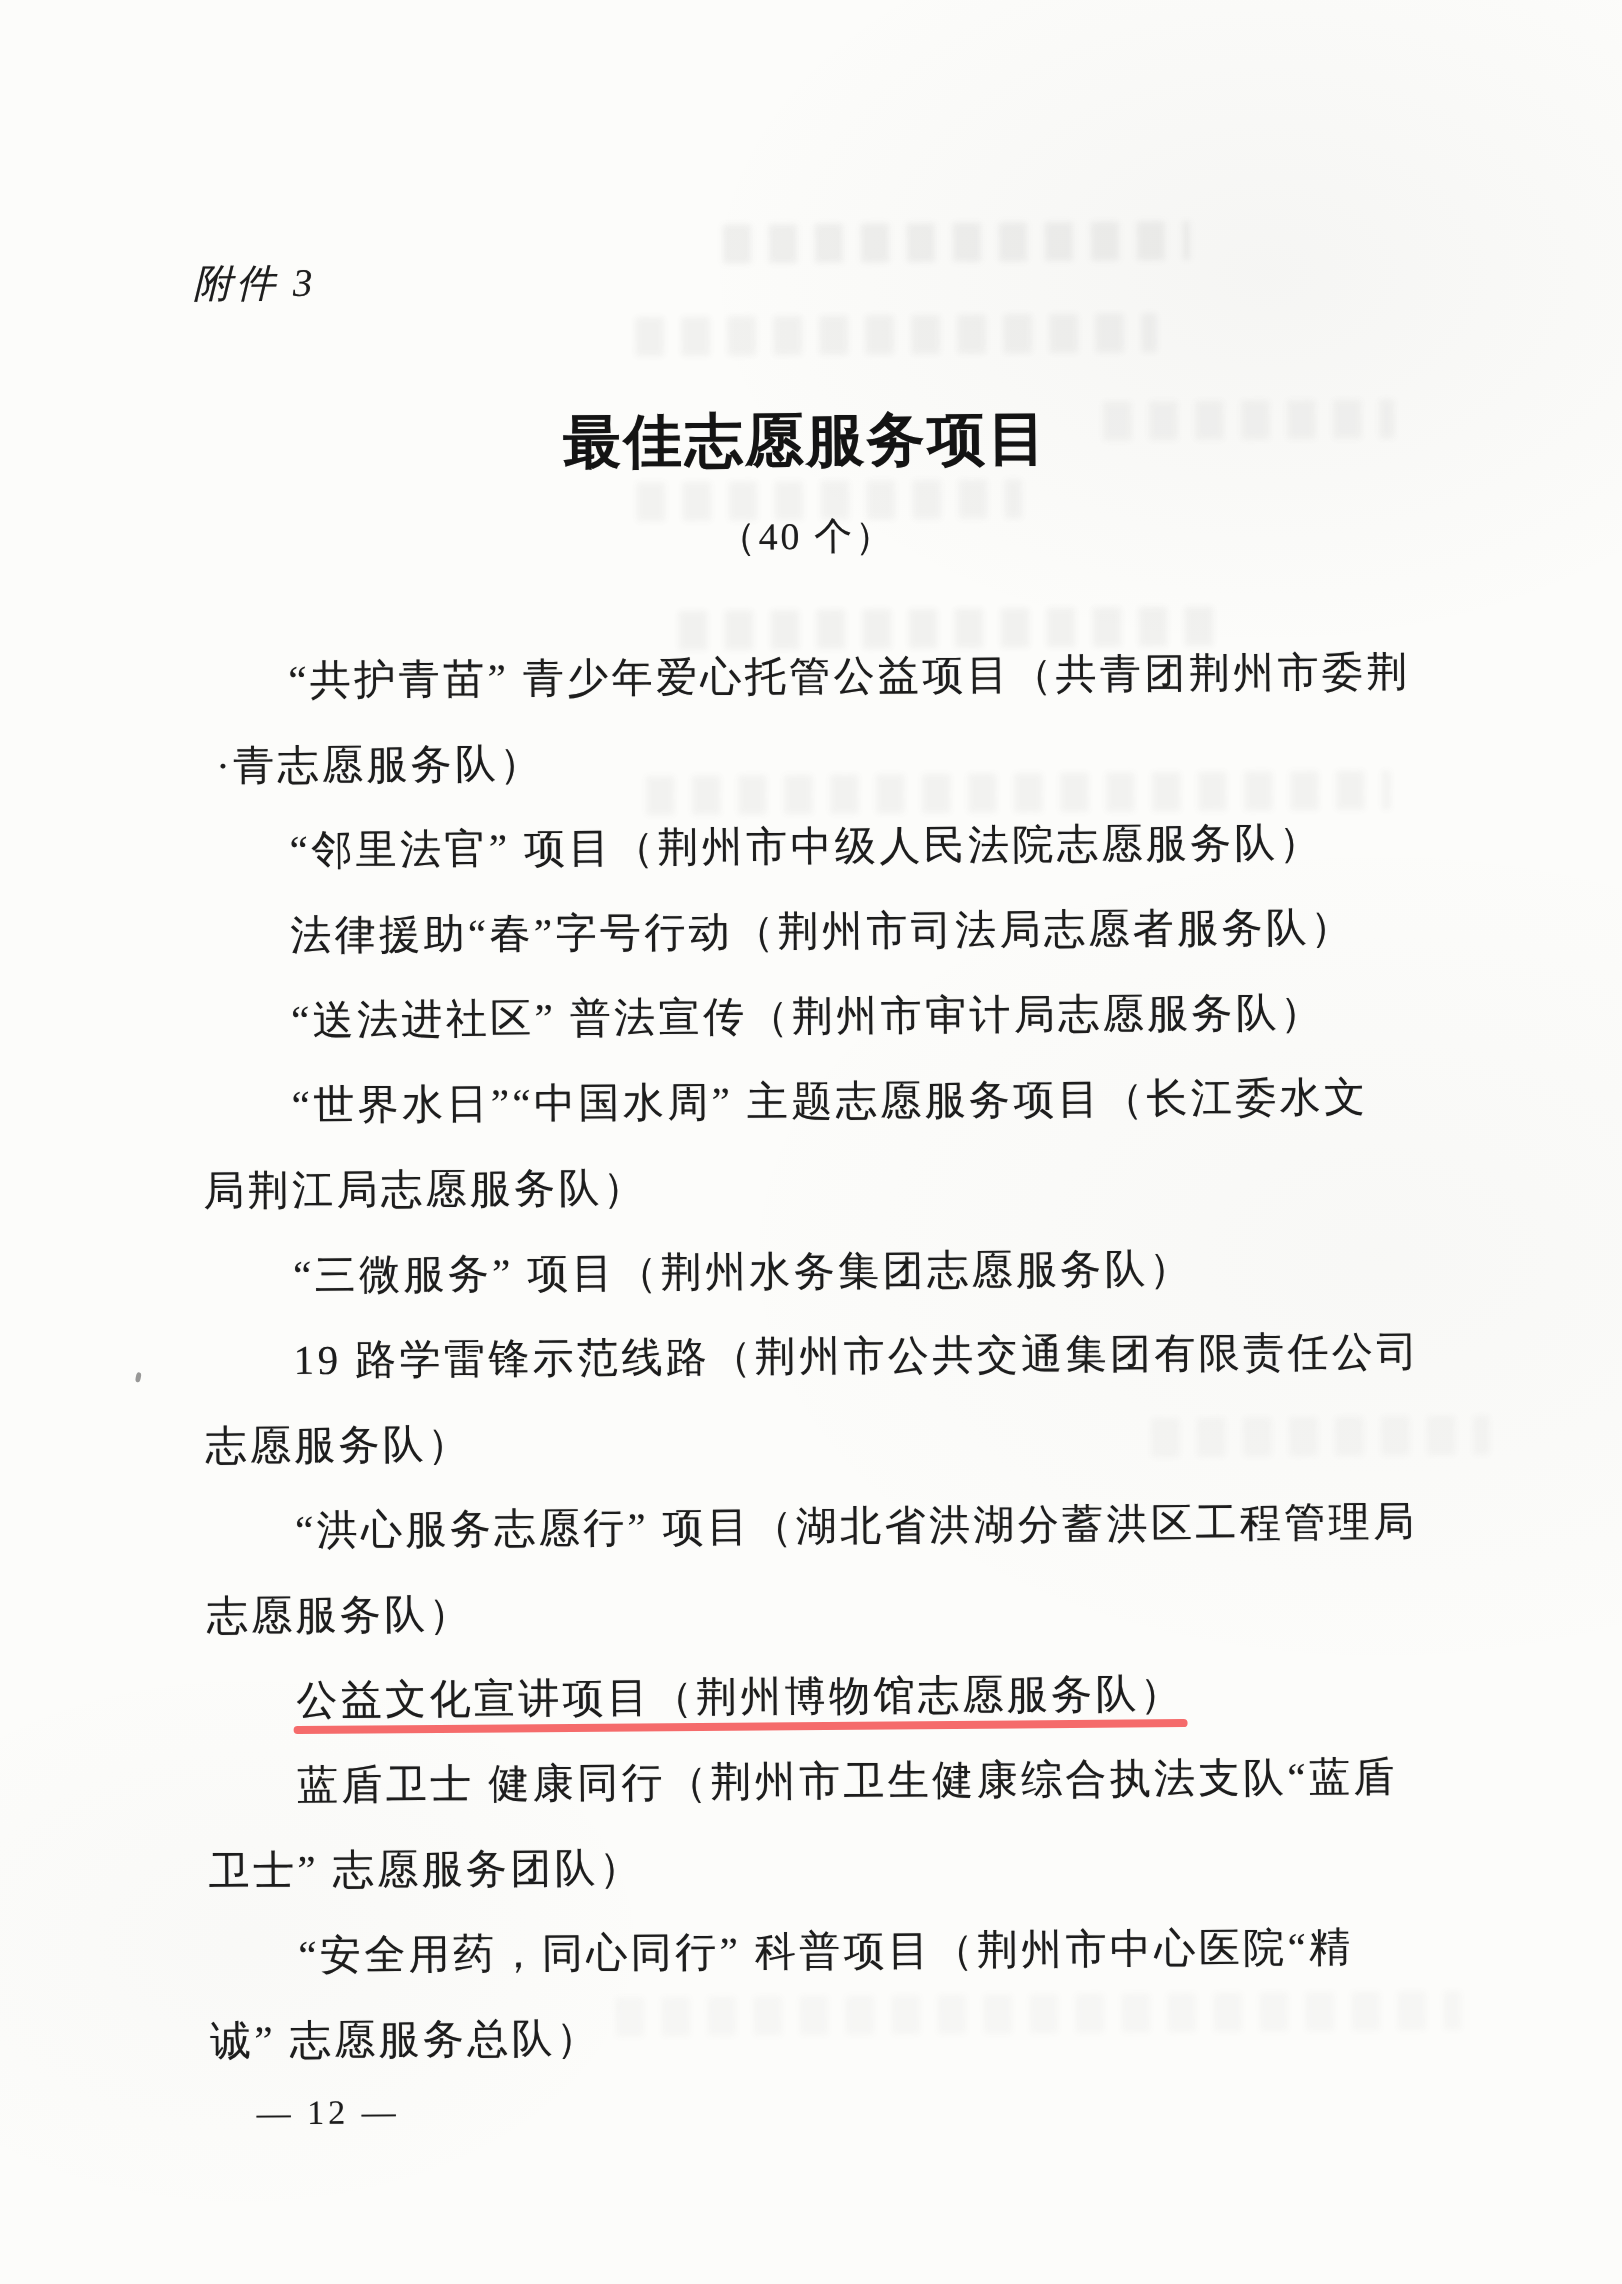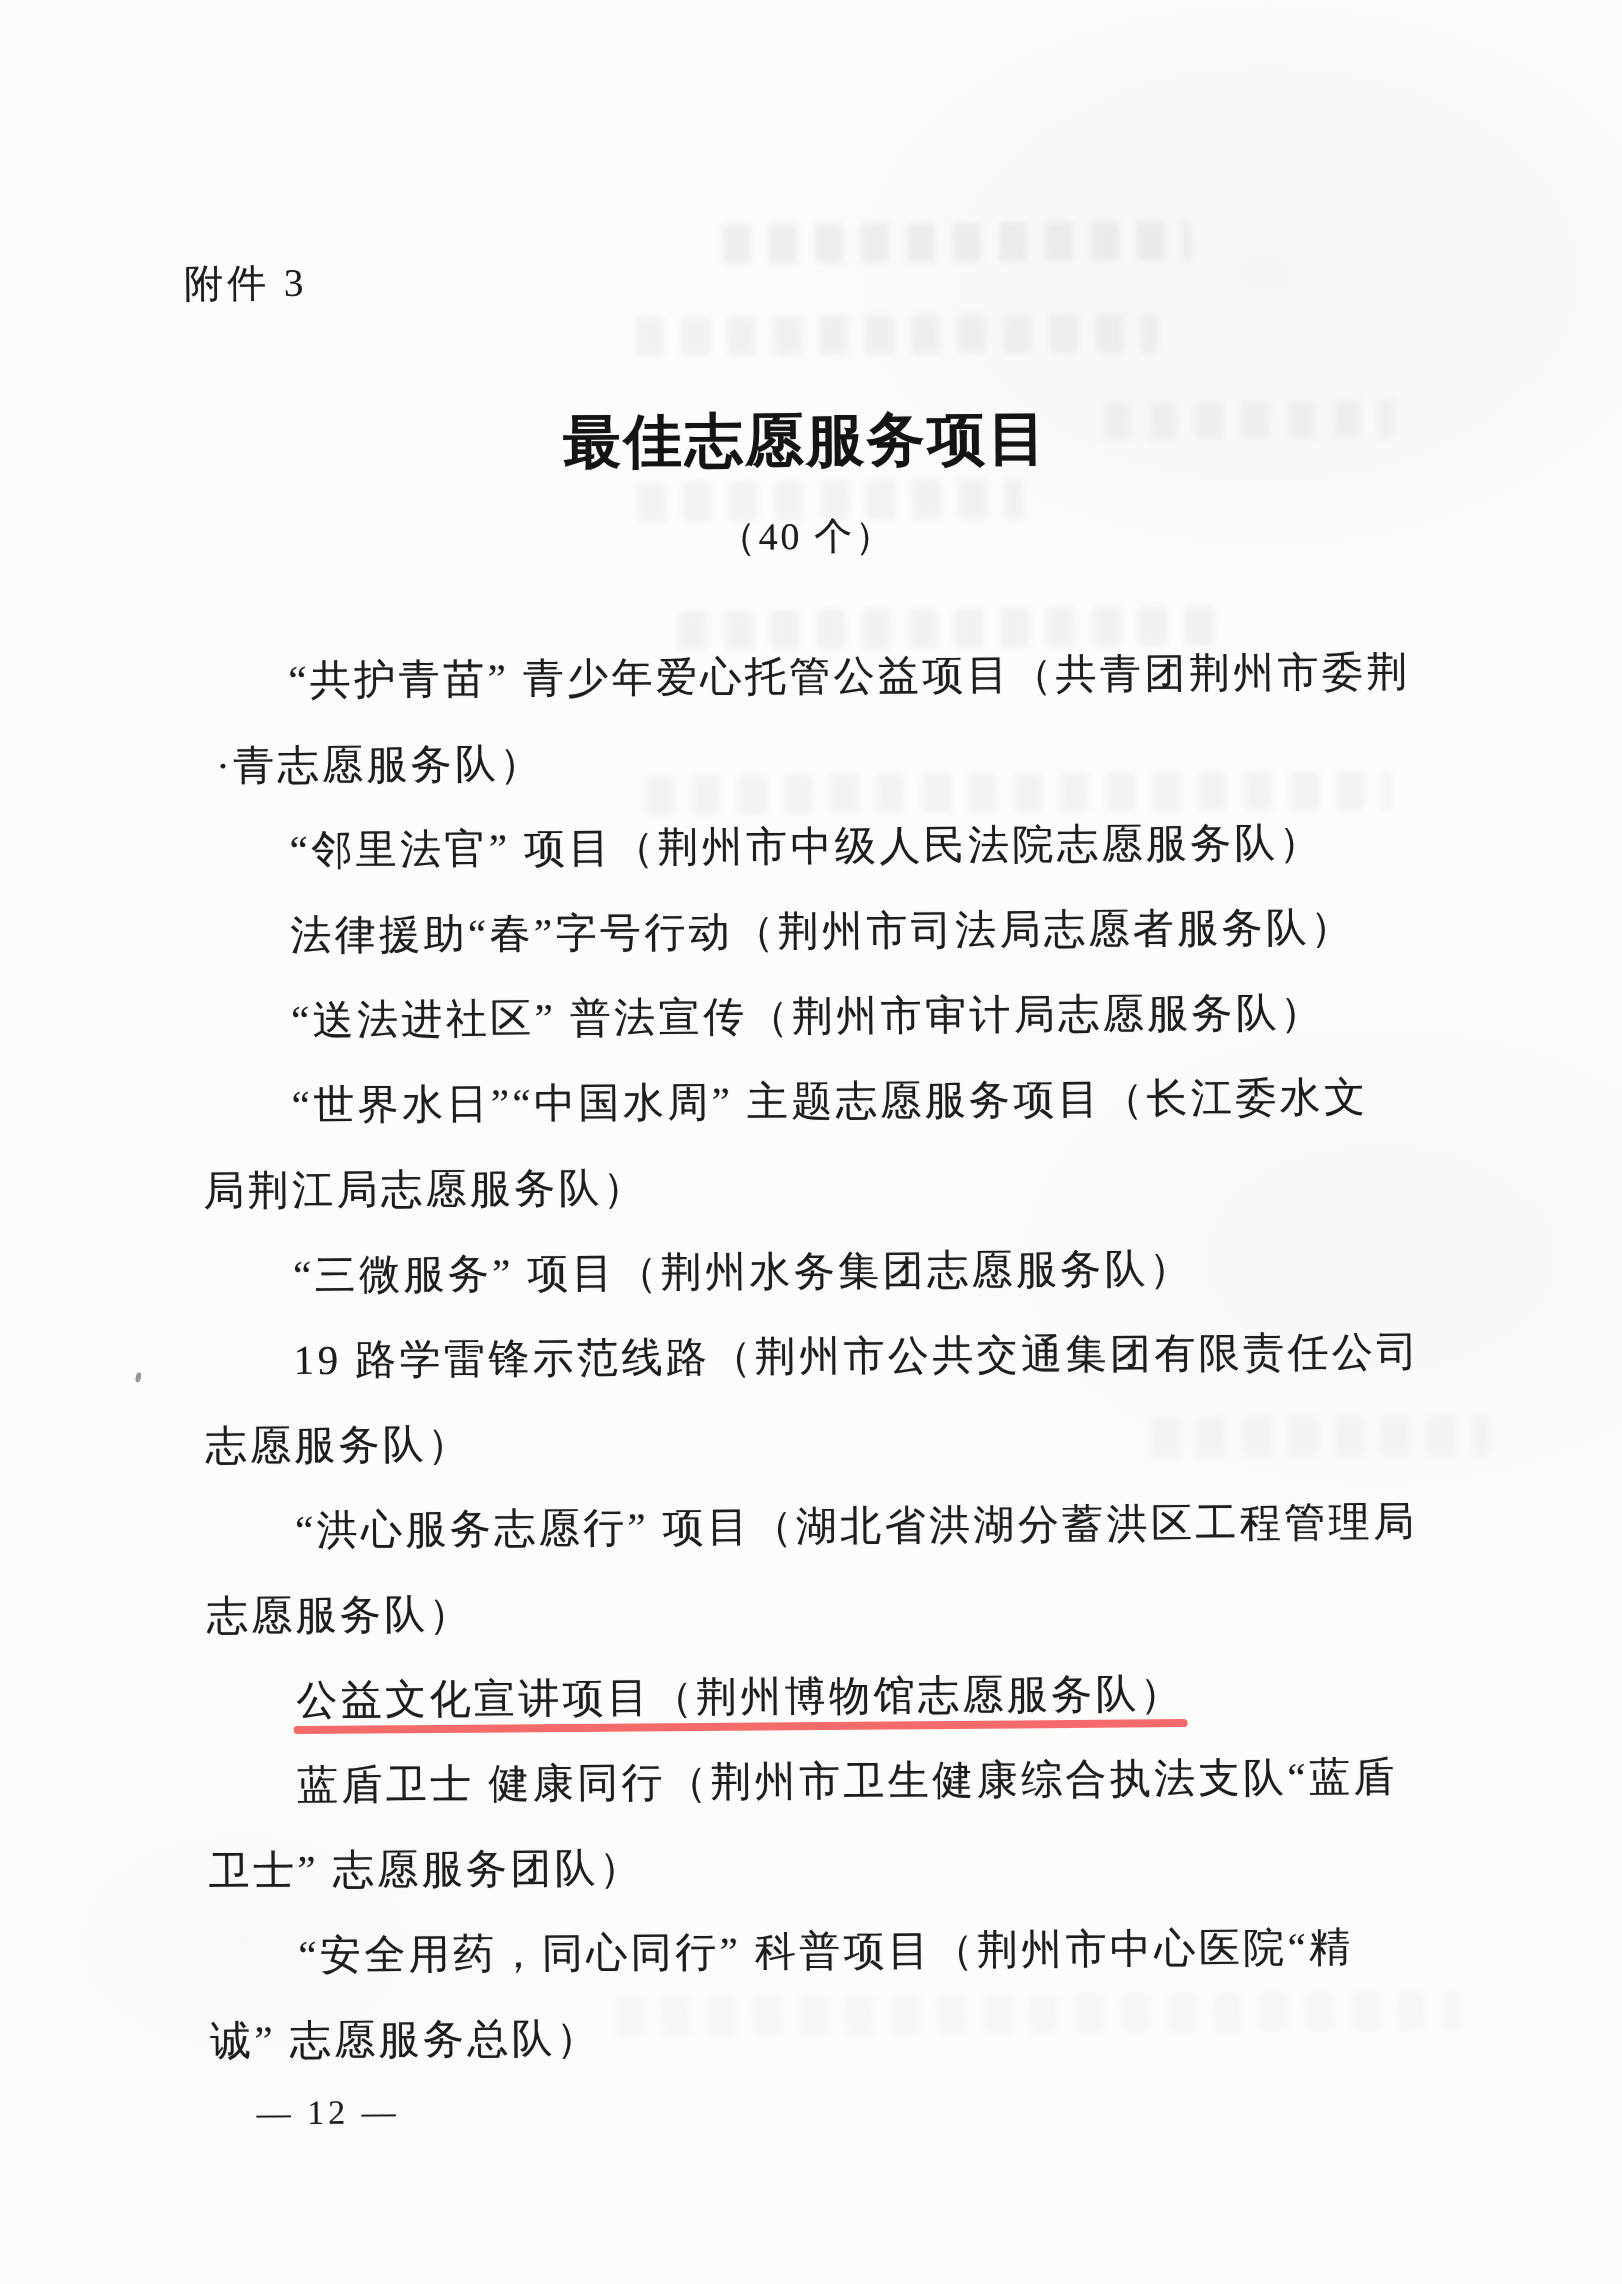--- a/index.html
+++ b/index.html
@@ -20,25 +20,26 @@
       radial-gradient(609px 406px at 15% 85%, rgba(120,120,120,0.025), rgba(0,0,0,0) 70%);
   }
   .scan-wrap {
     position: absolute; inset: 0;
     transform: rotate(-0.45deg);
     transform-origin: 50% 50%;
     color: #1d1d1d;
   }
   .attachment-label {
     position: absolute;
-    left: 191px; top: 256px;
+    left: 200px; top: 256px;
     font-size: 39px; line-height: 45px;
     letter-spacing: 4px;
     text-shadow: 0 0 0.7px rgba(20,20,20,0.45);
     white-space: nowrap;
+    font-style: italic;
   }
   .doc-title {
     position: absolute;
     left: 0; right: 0; top: 407px;
     text-align: center;
     font-size: 58px; line-height: 68px;
     font-weight: 700;
     letter-spacing: 2.7px;
     color: #141414;
     text-shadow: 0 0 0.7px rgba(10,10,10,0.5);

